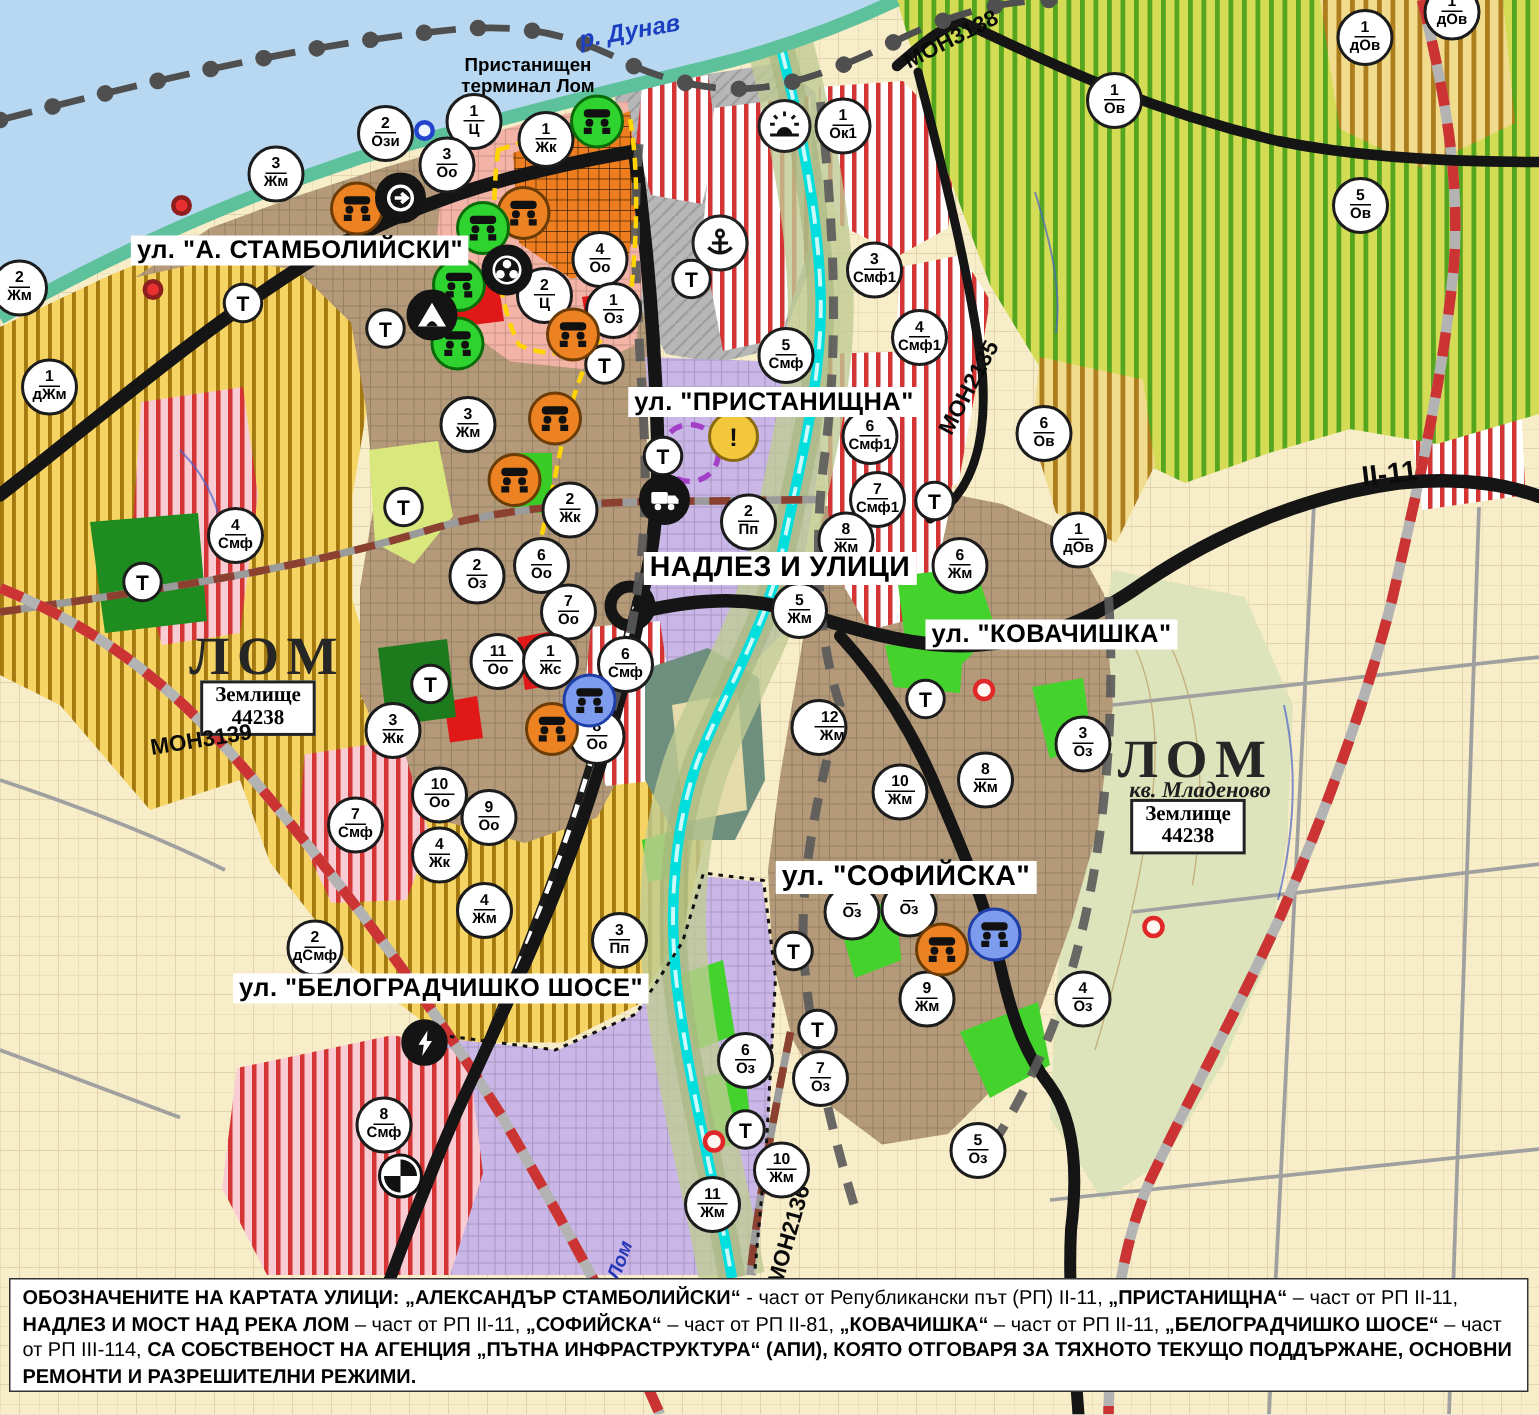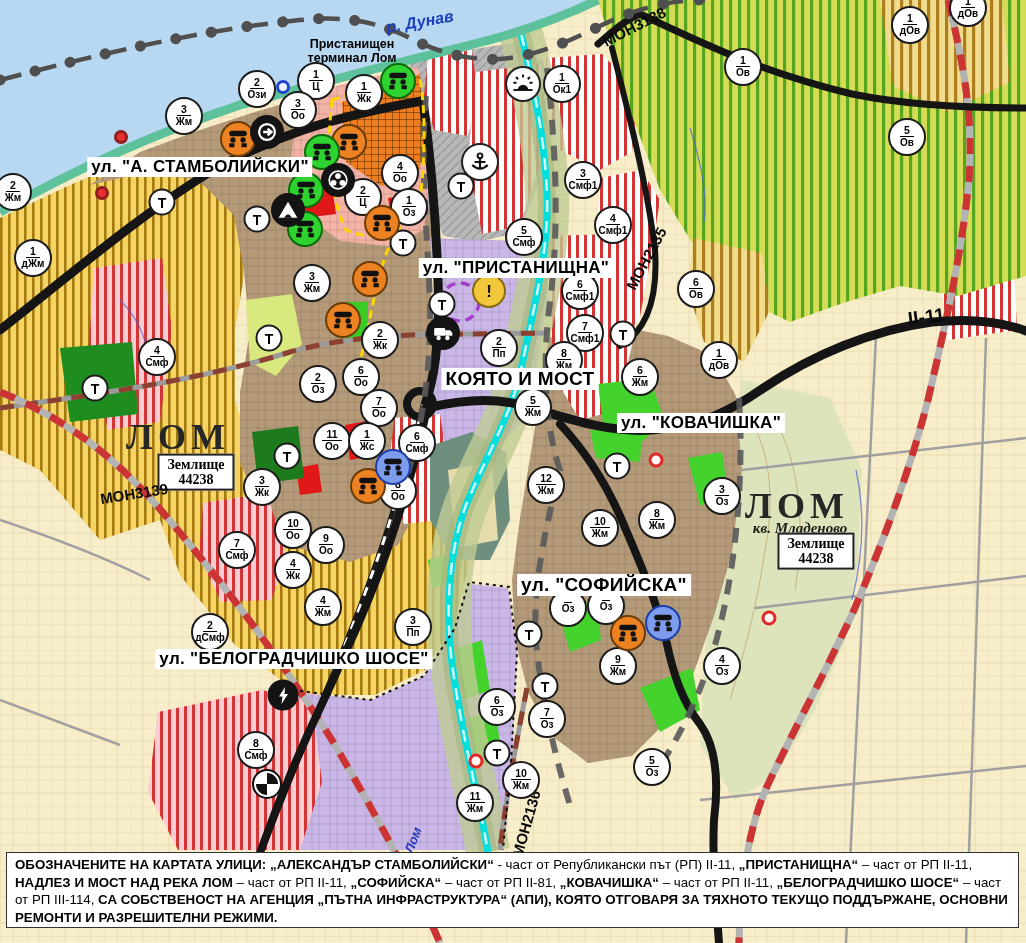--- a/index.html
+++ b/index.html
@@ -8,21 +8,21 @@
   #map-root svg.base{position:absolute;left:0;top:0;z-index:0;}
   .street-lbl{position:absolute;transform:translate(-50%,-50%);background:#fff;color:#000;
     font-weight:700;white-space:nowrap;padding:0 4px;z-index:6;letter-spacing:.3px;}
   .road-lbl{position:absolute;color:#0a0a0a;font-weight:700;white-space:nowrap;z-index:2;}
   .city-lbl{position:absolute;transform:translate(-50%,-50%);font-family:"Liberation Serif",serif;
     font-weight:700;font-size:36px;letter-spacing:5px;color:#262626;z-index:2;white-space:nowrap;}
   .sub-lbl{position:absolute;transform:translate(-50%,-50%);font-family:"Liberation Serif",serif;
     font-style:italic;font-weight:700;font-size:15px;color:#1c1c1c;z-index:2;white-space:nowrap;}
   .land-box{position:absolute;transform:translate(-50%,-50%);background:#fff;border:2px solid #222;
     text-align:center;font-family:"Liberation Serif",serif;font-weight:700;font-size:14px;
-    line-height:1.1;padding:1px 8px;z-index:2;white-space:nowrap;margin-left:24px;}
+    line-height:1.1;padding:1px 8px;z-index:2;white-space:nowrap;}
   .danube-lbl{position:absolute;transform:translate(-50%,-50%) rotate(-10deg);color:#1b3fc0;
     font-style:italic;font-weight:700;font-size:16px;z-index:2;white-space:nowrap;}
   .port-lbl{position:absolute;transform:translate(-50%,-50%);color:#000;font-weight:700;
     font-size:12.5px;text-align:center;line-height:1.15;z-index:2;white-space:nowrap;}
   .lomriver-lbl{position:absolute;transform:translate(-50%,-50%) rotate(-70deg);color:#2637b8;
     font-style:italic;font-weight:700;font-size:13px;z-index:2;}
   .zm{position:absolute;width:38px;height:38px;box-sizing:border-box;border:2px solid #1c1c1c;
     border-radius:50%;background:#fff;display:flex;flex-direction:column;align-items:center;
     justify-content:center;transform:translate(-50%,-50%);z-index:3;}
   .zm .n{font-size:10.5px;font-weight:700;line-height:1.1;border-bottom:1.4px solid #000;padding:0 4px;}
@@ -237,21 +237,21 @@
   </div>
 
   <div class="road-lbl" style="left:100px;top:485px;font-size:15px;transform:rotate(-9deg)">МОН3139</div>
   <div class="road-lbl" style="left:600px;top:18px;font-size:15px;transform:rotate(-27deg)">МОН3138</div>
   <div class="road-lbl" style="left:612px;top:250px;font-size:15px;transform:rotate(-62deg)">МОН2135</div>
   <div class="road-lbl" style="left:492px;top:815px;font-size:15px;transform:rotate(-74deg)">МОН2136</div>
   <div class="road-lbl" style="left:908px;top:306px;font-size:19px;transform:rotate(-7deg)">II-11</div>
 
   <div class="street-lbl" style="left:200px;top:167px;font-size:17px">ул. "А. СТАМБОЛИЙСКИ"</div>
   <div class="street-lbl" style="left:516px;top:268px;font-size:17px">ул. "ПРИСТАНИЩНА"</div>
-  <div class="street-lbl" style="left:520px;top:379px;font-size:19px">КОЯТО И МОСТ</div>
+  <div class="street-lbl" style="left:520px;top:379px;font-size:19px">НАДЛЕЗ И УЛИЦИ</div>
   <div class="street-lbl" style="left:701px;top:423px;font-size:17px">ул. "КОВАЧИШКА"</div>
   <div class="street-lbl" style="left:604px;top:585px;font-size:19px">ул. "СОФИЙСКА"</div>
   <div class="street-lbl" style="left:294px;top:659px;font-size:17px">ул. "БЕЛОГРАДЧИШКО ШОСЕ"</div>
 
   <div id="markers">
       <div class="zm" style="left: 257px; top: 89px;">
         <span class="n">2</span>
         <span class="c">Ози</span>
       </div>
       <div class="zm" style="left: 316px; top: 81px;">
@@ -399,21 +399,21 @@
         <span class="c">Жм</span>
       </div>
       <div class="zm" style="left: 533px; top: 407px;">
         <span class="n">5</span>
         <span class="c">Жм</span>
       </div>
       <div class="zm" style="left: 640px; top: 377px;">
         <span class="n">6</span>
         <span class="c">Жм</span>
       </div>
-      <div class="zm" style="left: 546px; top: 485px;">
+      <div class="zm" style="left: 546px; top: 485px; align-items: flex-end;">
         <span class="n">12</span>
         <span class="c">Жм</span>
       </div>
       <div class="zm" style="left: 600px; top: 528px;">
         <span class="n">10</span>
         <span class="c">Жм</span>
       </div>
       <div class="zm" style="left: 657px; top: 520px;">
         <span class="n">8</span>
         <span class="c">Жм</span>

